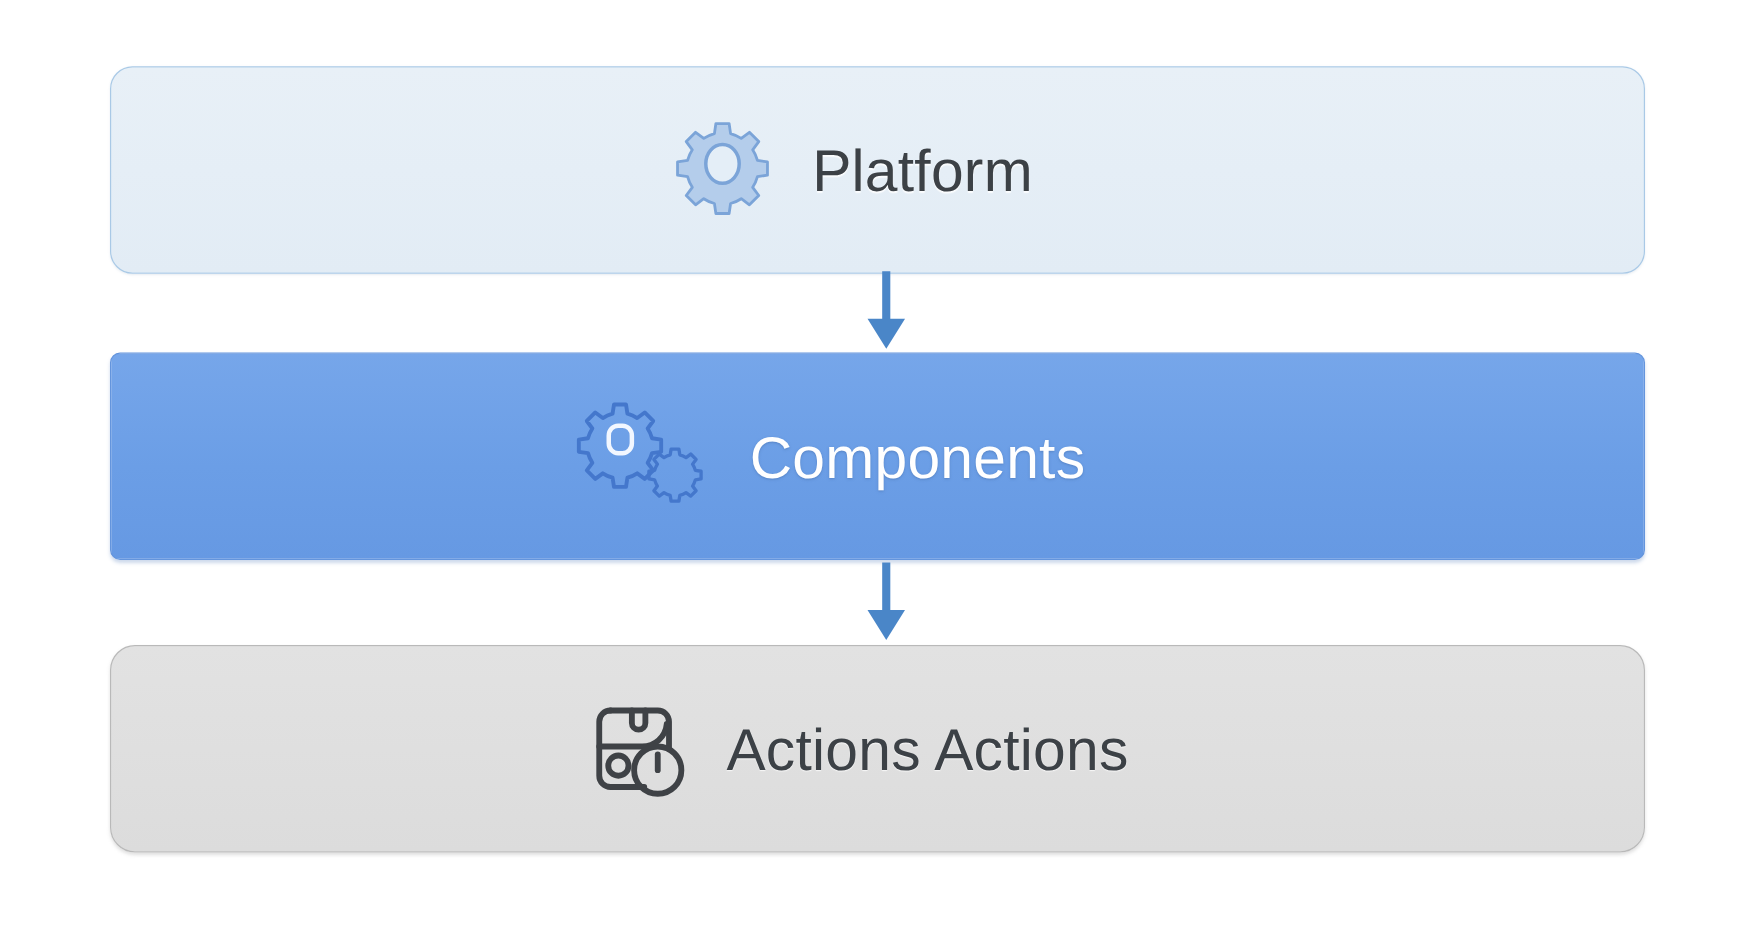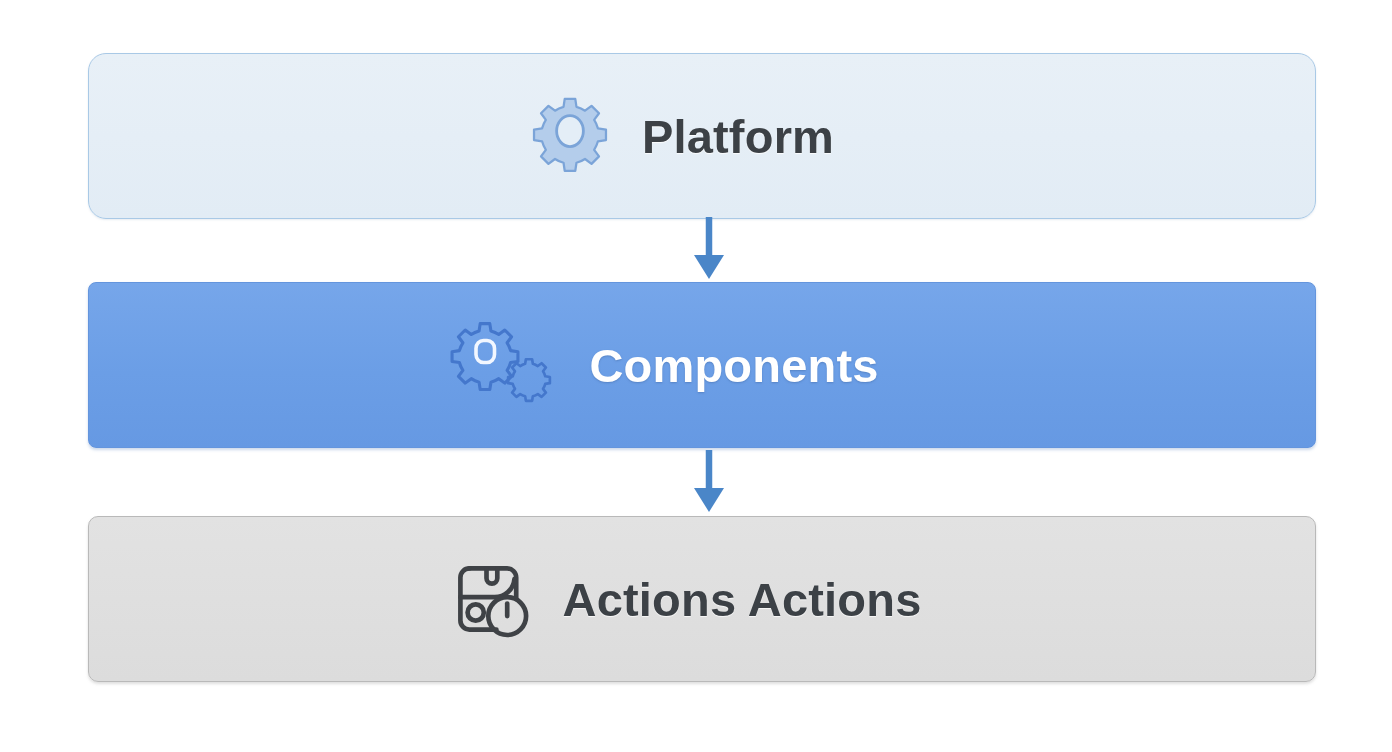--- a/index.html
+++ b/index.html
@@ -45,21 +45,21 @@
   }
 
   .node-icon {
     flex: 0 0 auto;
     display: block;
     line-height: 0;
   }
 
   .node-label {
     font-size: 47px;
-    font-weight: 700;
+    font-weight: 400;
     letter-spacing: 0.2px;
     white-space: nowrap;
   }
 
   
   #node-platform {
     top: 53px;
     background: linear-gradient(180deg, #e8f0f7 0%, #e2ecf5 100%);
     border: 1.6px solid #a9c9e6;
     box-shadow: 0 1px 2px rgba(120,150,180,0.18);
@@ -82,21 +82,21 @@
     color: #ffffff;
     text-shadow: 0 1px 2px rgba(70,110,170,0.55);
   }
   #node-components .node-inner { transform: translateX(-42px); gap: 30px; }
 
   
   #node-actions {
     top: 516px;
     background: linear-gradient(180deg, #e2e2e2 0%, #dcdcdc 100%);
     border: 1.6px solid #b9b9b9;
-    border-radius: 10px;
+    border-radius: 20px;
     box-shadow: 0 2px 3px rgba(140,140,140,0.28);
   }
   #node-actions .node-label {
     color: #3c4146;
     text-shadow: 0 1px 1px rgba(255,255,255,0.8);
   }
   #node-actions .node-inner { transform: translateX(-18px); gap: 26px; }
 
   
   .arrow {

